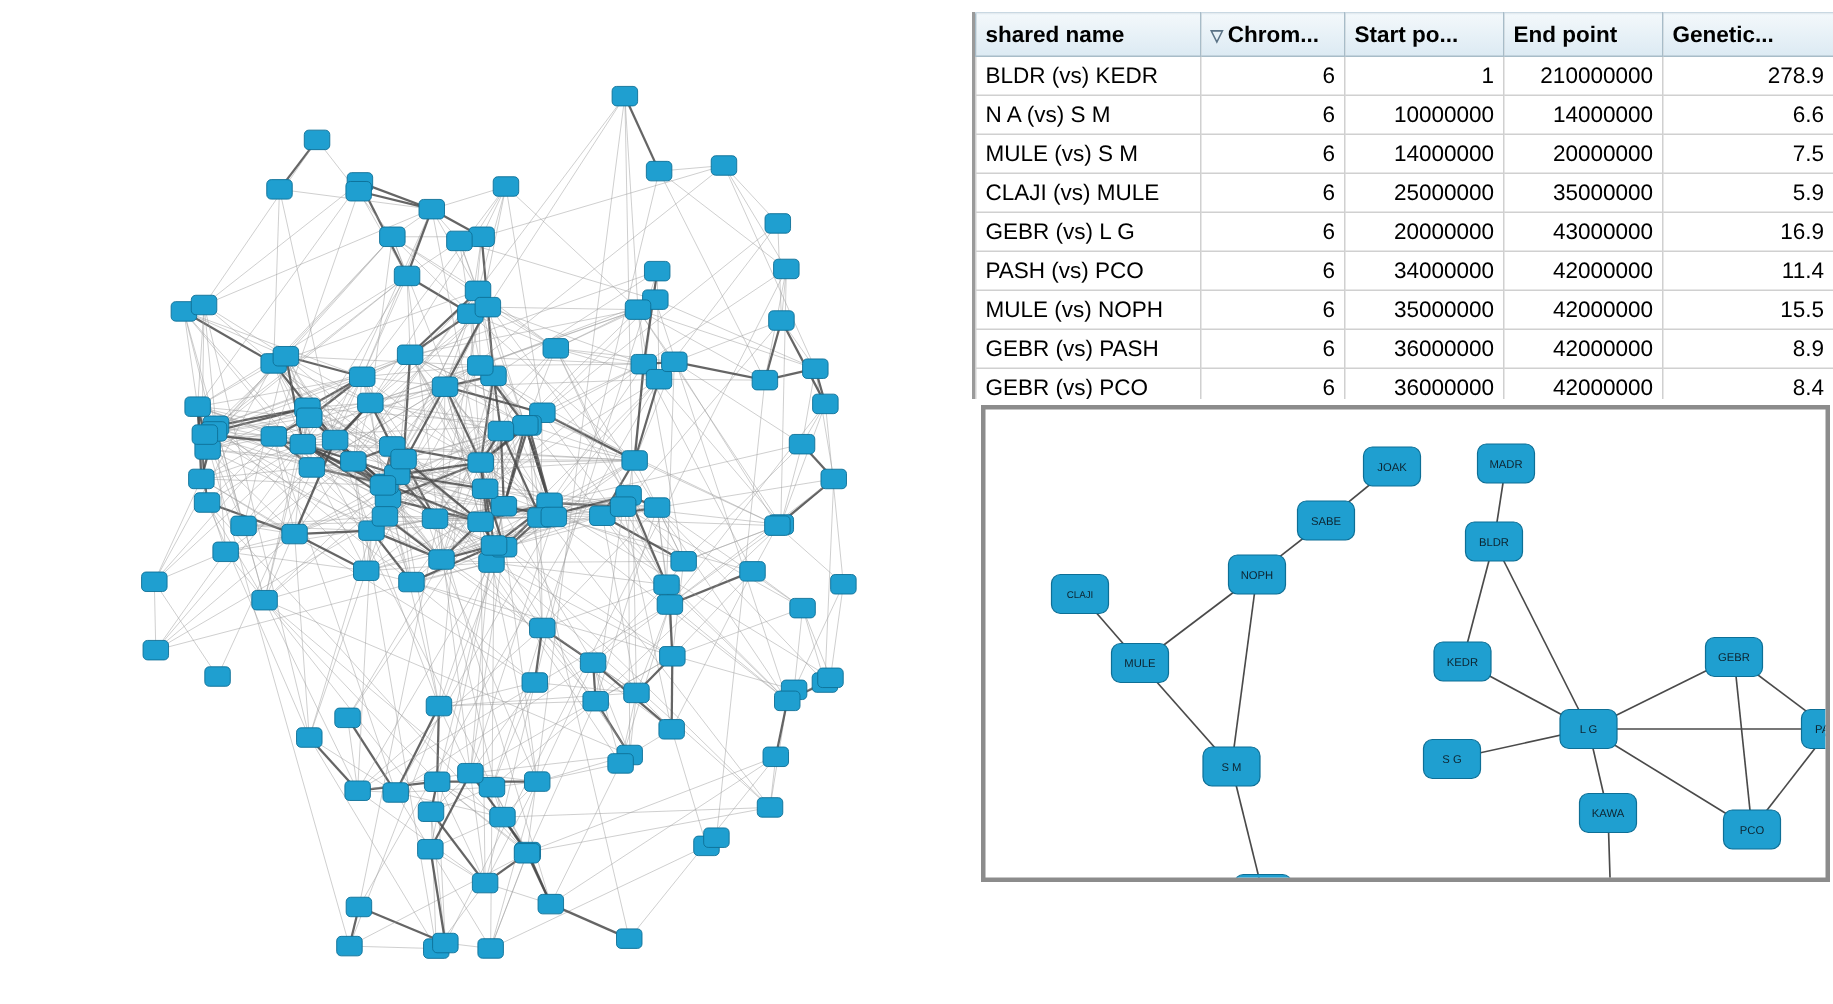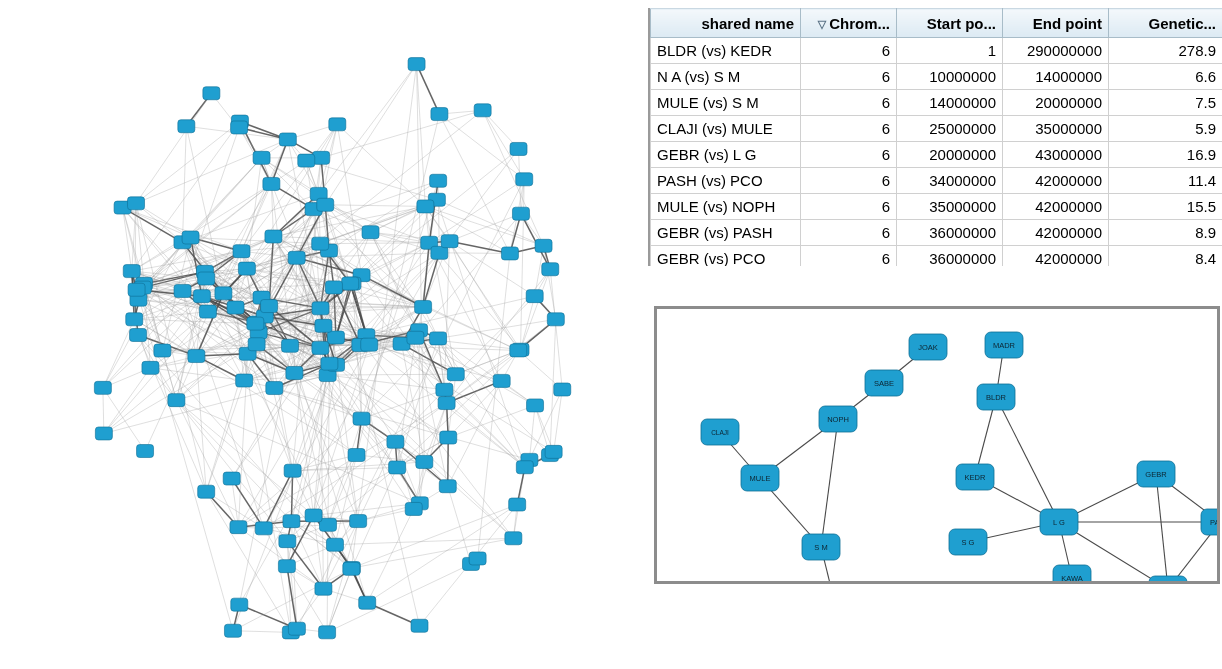--- a/index.html
+++ b/index.html
@@ -56,21 +56,21 @@
     table-layout: fixed;
   }
   table.data-table th {
     background: linear-gradient(to bottom, #f3f8fb 0%, #dceaf3 100%);
     border: 1px solid #a8bcc8;
     border-top: 1px solid #c9d8e2;
     font-weight: bold;
     font-size: 15px;
     padding: 3px 6px;
     height: 22px;
-    text-align: right;
+    text-align: left;
     white-space: nowrap;
     overflow: hidden;
   }
   table.data-table td {
     border: 1px solid #d0d0d0;
     padding: 2px 6px;
     height: 21px;
     white-space: nowrap;
     overflow: hidden;
     background: #ffffff;
@@ -85,26 +85,25 @@
     margin-right: 3px;
     vertical-align: middle;
   }
 
   
   #subnetwork-panel {
     position: absolute;
     left: 6px;
     top: 270px;
     width: 566px;
-    height: 278px;
+    height: 318px;
     background: #ffffff;
     border: 3px solid #8c8c8c;
     box-sizing: border-box;
     overflow: hidden;
-    margin-top: 36px;
   }
   #subnetwork-panel svg { display: block; }
 
   .nodelabel {
     font-family: "Liberation Sans", sans-serif;
     fill: #0d2430;
     text-anchor: middle;
     dominant-baseline: middle;
   }
 </style>
@@ -1384,21 +1383,21 @@
             <th><span>Start po...</span></th>
             <th><span>End point</span></th>
             <th><span>Genetic...</span></th>
           </tr>
       </thead>
       <tbody id="table-body">
           <tr>
             <td class="txt">BLDR (vs) KEDR</td>
             <td class="num">6</td>
             <td class="num">1</td>
-            <td class="num">290000000</td>
+            <td class="num">210000000</td>
             <td class="num">278.9</td>
           </tr>
           <tr>
             <td class="txt">N A (vs) S M</td>
             <td class="num">6</td>
             <td class="num">10000000</td>
             <td class="num">14000000</td>
             <td class="num">6.6</td>
           </tr>
           <tr>

